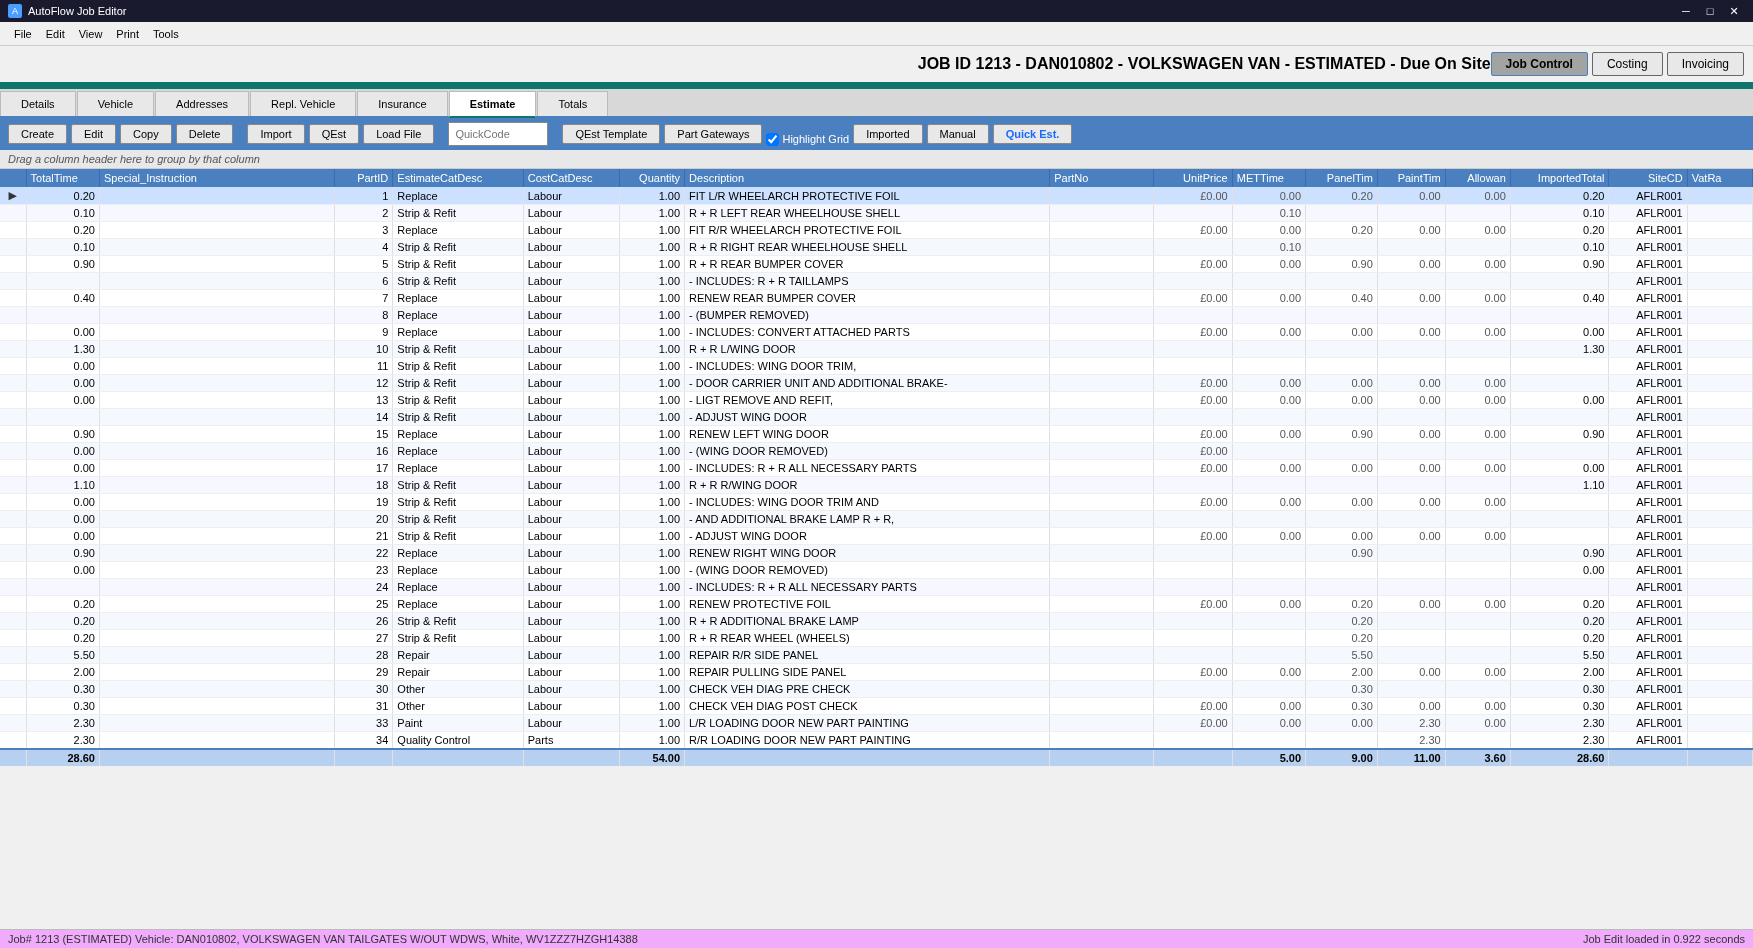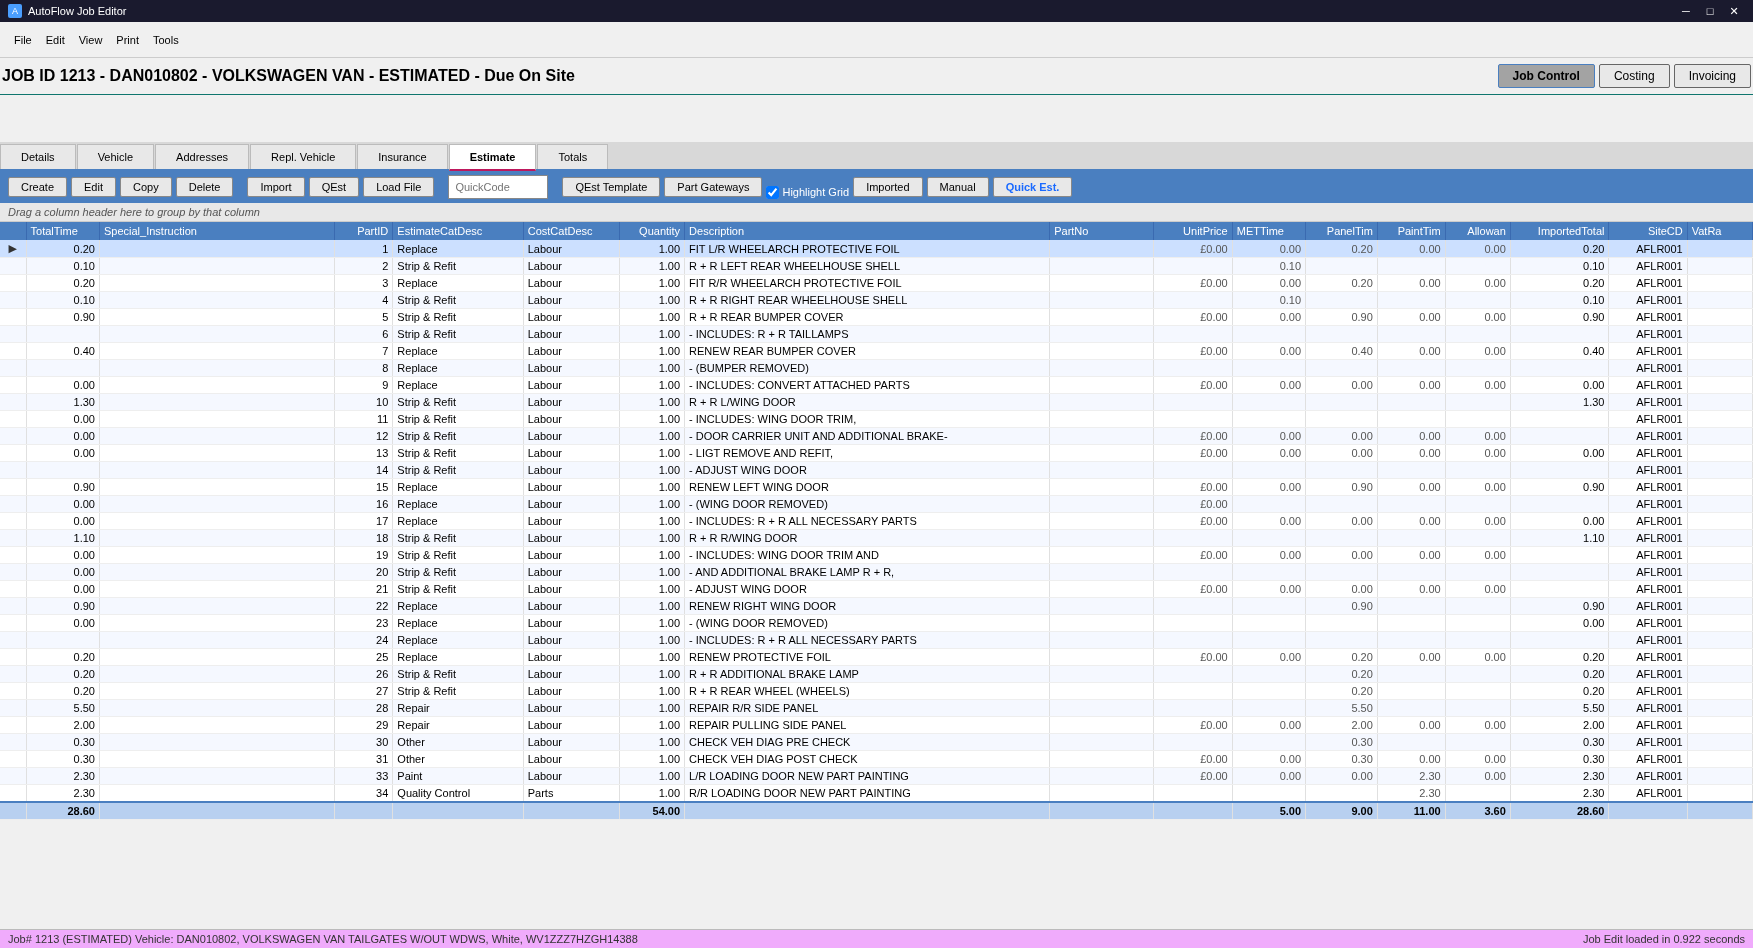--- a/index.html
+++ b/index.html
@@ -6,34 +6,34 @@
     body { font-family: 'Segoe UI', Tahoma, Geneva, Verdana, sans-serif; font-size: 11px; background: #f0f0f0; color: #000; overflow: hidden; }
     
     
     .title-bar { background: #1a1a2e; color: white; padding: 3px 8px; display: flex; align-items: center; justify-content: space-between; height: 22px; }
     .title-bar-left { display: flex; align-items: center; gap: 6px; font-size: 11px; }
     .title-bar-icon { width: 14px; height: 14px; background: #4a9eff; border-radius: 2px; font-size: 9px; display: flex; align-items: center; justify-content: center; }
     .title-bar-controls { display: flex; gap: 2px; }
     .title-btn { width: 22px; height: 16px; background: transparent; border: none; color: white; cursor: pointer; font-size: 11px; display: flex; align-items: center; justify-content: center; }
     
     
-    .menu-bar { background: #f0f0f0; padding: 2px 8px; display: flex; gap: 2px; border-bottom: 1px solid #ccc; height: 36px; align-items: center; }
+    .menu-bar { background: #f0f0f0; padding: 2px 8px; display: flex; gap: 2px; border-bottom: 1px solid #ccc; height: 24px; align-items: center; }
     .menu-item { font-size: 11px; padding: 1px 6px; cursor: pointer; }
     
     
-    .job-header { background: #f0f0f0; padding: 6px 2px; display: flex; align-items: center; justify-content: space-between; border-bottom: 1px solid #0f766e; }
+    .job-header { background: #f0f0f0; padding: 6px 9px; display: flex; align-items: center; justify-content: flex-end; border-bottom: 7px solid #0f766e; }
     .job-title { font-size: 16px; font-weight: bold; color: #000; }
     .header-buttons { display: flex; gap: 4px; }
     .header-btn { padding: 4px 14px; font-size: 12px; border: 1px solid #666; background: #e8e8e8; cursor: pointer; border-radius: 2px; }
     .header-btn.active { background: #a3a3a3; border-color: #4a7fc0; font-weight: bold; }
     
     
-    .tab-bar { background: #d8d8d8; display: flex; border-bottom: 2px solid #4a7fc0; margin-top: 47px; }
+    .tab-bar { background: #d8d8d8; display: flex; border-bottom: 2px solid #4a7fc0; }
     .tab { padding: 6px 20px; font-size: 11px; cursor: pointer; border: 1px solid #bbb; border-bottom: none; background: #e8e8e8; margin-right: 1px; margin-top: 2px; }
-    .tab.active { background: white; border-bottom: 2px solid #be185d; margin-bottom: -2px; font-weight: bold; }
+    .tab.active { background: white; border-bottom: 2px solid #0f766e; margin-bottom: -2px; font-weight: bold; }
     
     
     .toolbar { background: #4a7fc0; padding: 4px 8px; display: flex; align-items: center; gap: 4px; flex-wrap: wrap; }
     .tool-btn { padding: 3px 12px; font-size: 11px; border: 1px solid #888; background: #e8e8e8; cursor: pointer; border-radius: 2px; white-space: nowrap; }
     .tool-separator { width: 6px; }
     .quick-code-input { padding: 2px 6px; font-size: 11px; border: 1px solid #888; width: 100px; height: 24px; }
     .checkbox-label { display: flex; align-items: flex-start; gap: 3px; color: white; font-size: 11px; cursor: pointer; margin-top: 11px; }
     .checkbox-label input { cursor: pointer; }
     
     

